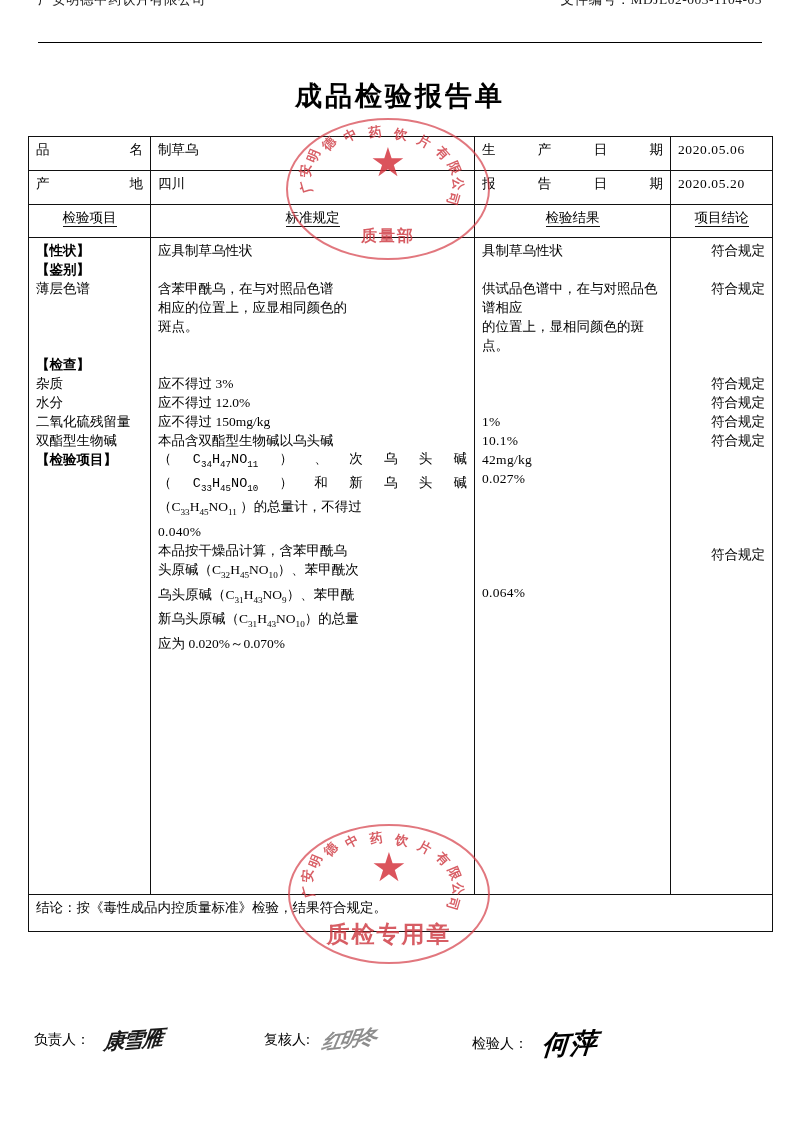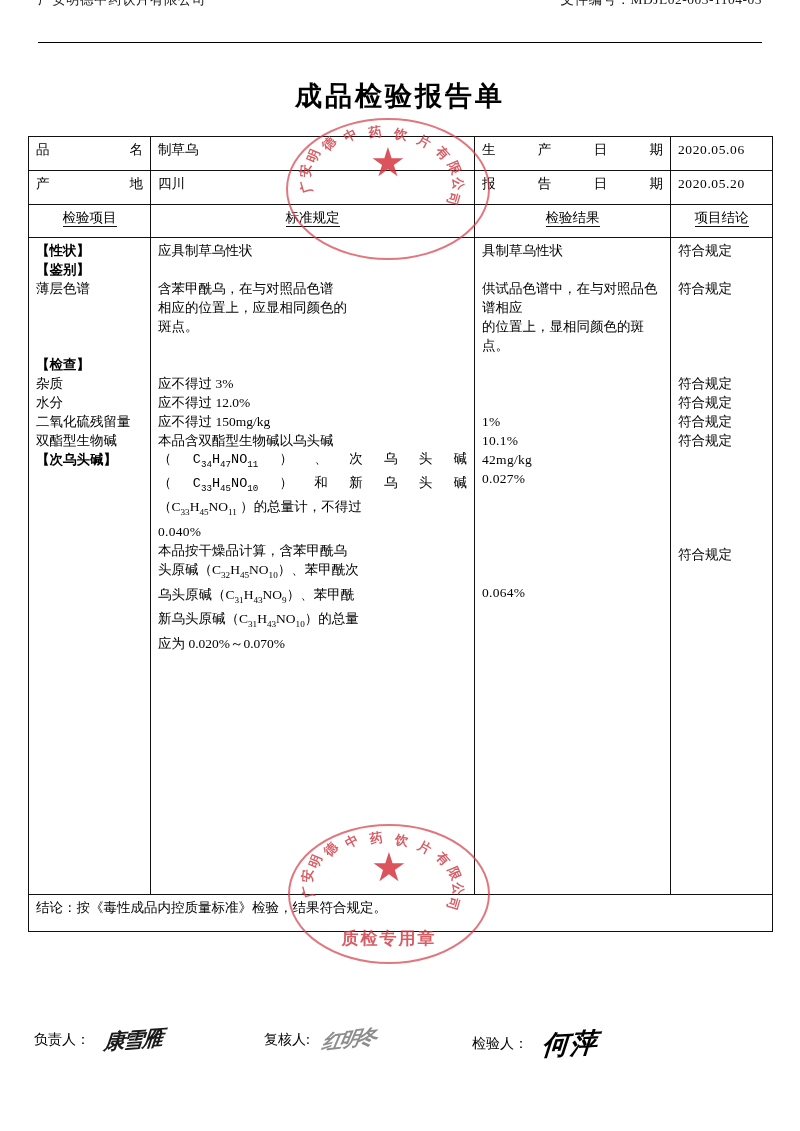--- a/index.html
+++ b/index.html
@@ -71,21 +71,21 @@
     text-align:center;height:26px;vertical-align:middle;
     font-size:13.5px;
   }
   .colhdr span{border-bottom:1px solid #111;padding-bottom:1px;}
 
   
   .body-cell{height:650px;vertical-align:top;padding-top:9px;}
   .c-item{padding-left:12px;}
   .c-std{padding-left:9px;padding-right:9px;}
   .c-res{padding-left:9px;}
-  .c-con{padding-left:12px;}
+  .c-con{padding-left:12px;text-align:right;}
 
   .ln{display:block;min-height:19px;line-height:19px;}
   .blank{display:block;height:19px;}
   .bk{font-weight:700;}
   .just{
     text-align:justify;text-align-last:justify;
     line-height:19px;display:block;font-family:Liberation Mono, monospace;
   }
   .num{font-family:"Liberation Serif",serif;letter-spacing:.3px;}
   sub{font-size:.68em;}
@@ -140,21 +140,21 @@
     font-size:40px;line-height:0;
     text-align:center;
   }
   .stamp .star i{
     position:absolute;left:-24px;top:-22px;width:48px;
     font-style:normal;
   }
   .stamp .bottom-txt{
     position:absolute;left:0;right:0;bottom:9%;
     text-align:center;
-    font-size:17px;font-weight:700;letter-spacing:2px;
+    font-size:23px;font-weight:700;letter-spacing:2px;
     color:rgba(206,55,64,.92);
     font-family:"DejaVu Serif",serif;
   }
   #stamp-top{
     left:286px;top:118px;width:200px;height:138px;
   }
   #stamp-top .bottom-txt{font-size:16px;bottom:8%;}
   #stamp-bottom{
     left:288px;top:824px;width:198px;height:136px;
   }
@@ -212,21 +212,21 @@
         <span class="ln bk">【鉴别】</span>
         <span class="ln">薄层色谱</span>
         <span class="blank"></span>
             <span class="blank"></span>
             <span class="blank"></span>
         <span class="ln bk">【检查】</span>
         <span class="ln">杂质</span>
         <span class="ln">水分</span>
         <span class="ln">二氧化硫残留量</span>
         <span class="ln">双酯型生物碱</span>
-        <span class="ln bk">【次乌头碱】</span>
+        <span class="ln bk">【检验项目】</span>
       </td>
 
       <td class="body-cell c-std" colspan="2">
         <span class="ln">应具制草乌性状</span>
         <span class="blank"></span>
         <span class="ln">含苯甲酰乌，在与对照品色谱</span>
         <span class="ln">相应的位置上，应显相同颜色的</span>
         <span class="ln">斑点。</span>
         <span class="blank"></span>
             <span class="blank"></span>
@@ -318,20 +318,21 @@
         <span style="transform: translate(-50%, -50%) translate(14.2285px, -55.2098px) rotate(9.63636deg);">饮</span>
         <span style="transform: translate(-50%, -50%) translate(41.0908px, -49.0217px) rotate(28.9091deg);">片</span>
         <span style="transform: translate(-50%, -50%) translate(63.3475px, -37.3391px) rotate(48.1818deg);">有</span>
         <span style="transform: translate(-50%, -50%) translate(78.5039px, -21.4713px) rotate(67.4545deg);">限</span>
         <span style="transform: translate(-50%, -50%) translate(84.8614px, -3.19697px) rotate(86.7273deg);">公</span>
         <span style="transform: translate(-50%, -50%) translate(81.7072px, 15.4357px) rotate(106deg);">司</span>
       </div>
     <div class="star">
         <i>★</i>
       </div>
+    <div class="bottom-txt">质量部</div>
   </div>
 
   <div class="stamp" id="stamp-bottom">
     <div class="ring-txt">
         <span style="transform: translate(-50%, -50%) translate(-80.746px, 15.1601px) rotate(-106deg);">广</span>
         <span style="transform: translate(-50%, -50%) translate(-83.863px, -3.13988px) rotate(-86.7273deg);">安</span>
         <span style="transform: translate(-50%, -50%) translate(-77.5804px, -21.0879px) rotate(-67.4545deg);">明</span>
         <span style="transform: translate(-50%, -50%) translate(-62.6022px, -36.6723px) rotate(-48.1818deg);">德</span>
         <span style="transform: translate(-50%, -50%) translate(-40.6074px, -48.1463px) rotate(-28.9091deg);">中</span>
         <span style="transform: translate(-50%, -50%) translate(-14.0611px, -54.2239px) rotate(-9.63636deg);">药</span>

